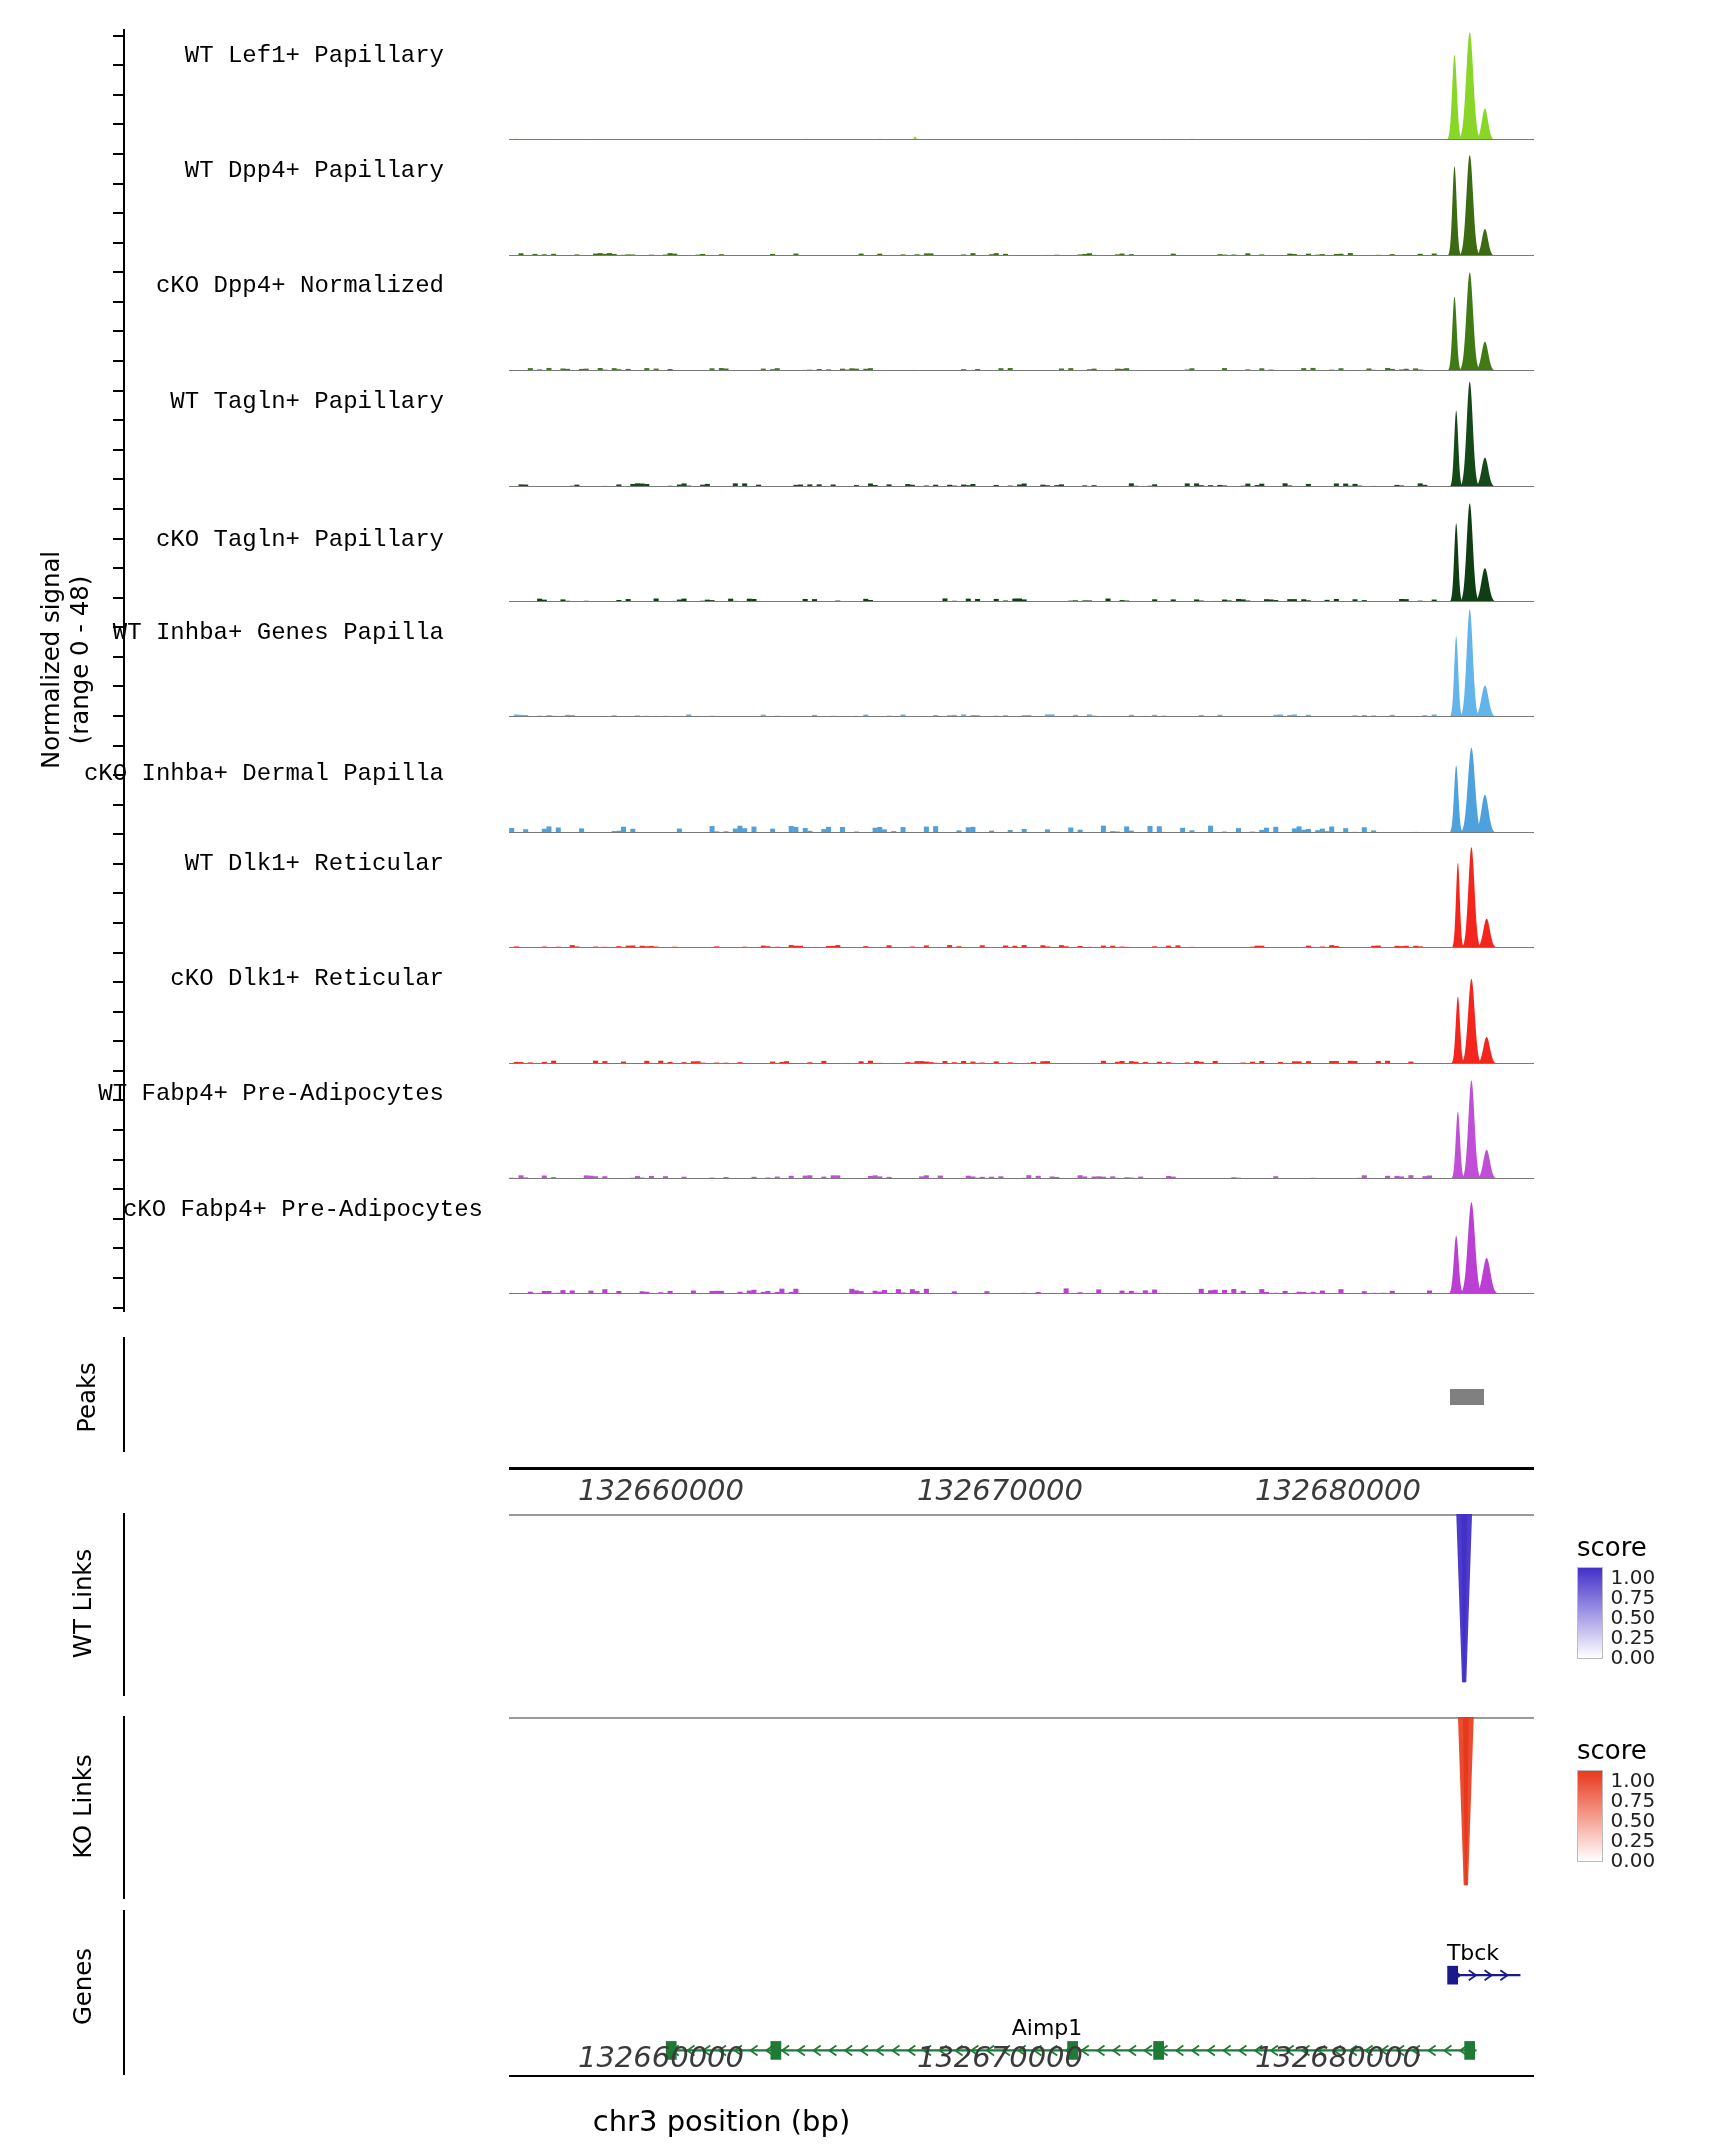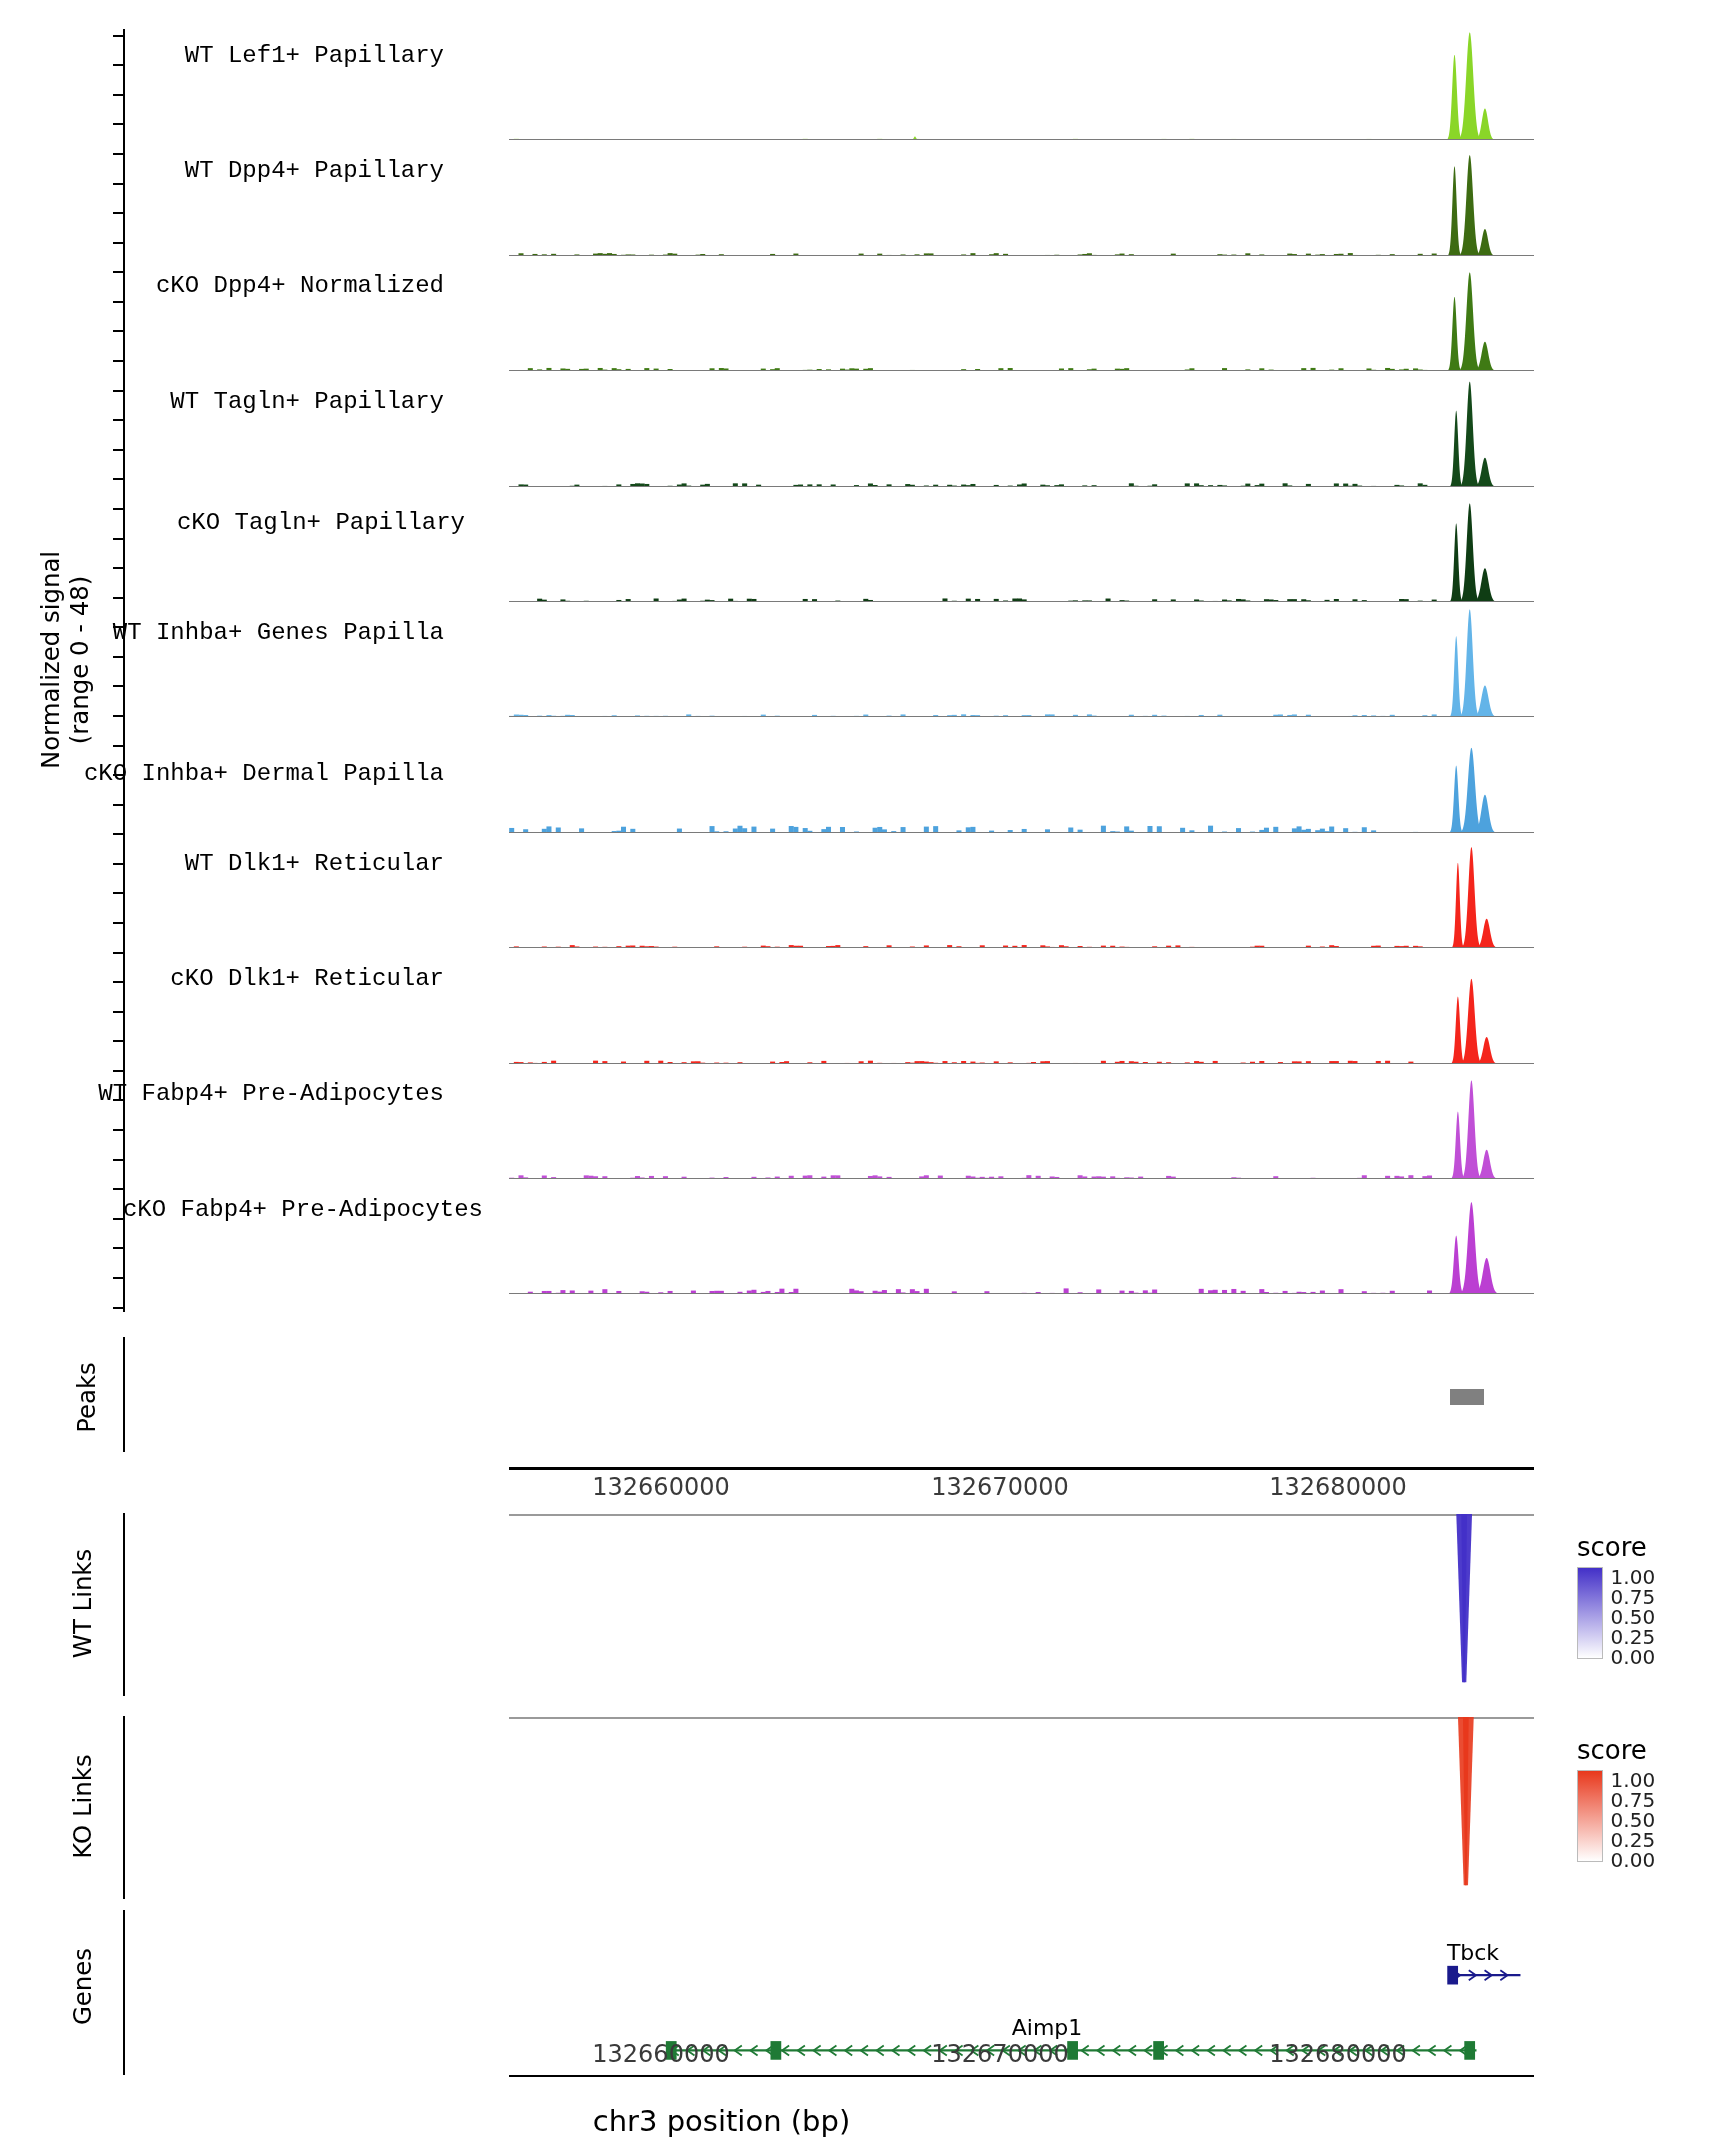--- a/index.html
+++ b/index.html
@@ -107,24 +107,25 @@
   
   .bp-axis-line {
     position: absolute;
     height: 2.9px;
     background: #000;
     left: 509px;
     width: 1025px;
   }
   .bp-tick-label {
     position: absolute;
-    font-size: 24px;
+    font-size: 29px;
     color: #3a3a3a;
     transform: translateX(-50%);
     white-space: nowrap;
+    font-style: italic;
   }
 
   
   .links-panel { position: absolute; left: 0; width: 1721px; }
   .links-top-line {
     position: absolute;
     left: 509px;
     width: 1025px;
     height: 2.2px;
     background: #9a9a9a;
@@ -548,21 +549,21 @@
         <rect x="1235.250000000064" y="147.38567650196407" width="7" height="2.6143234980359327" fill="#14491a"></rect>
         <rect x="1241.7499999996803" y="148.2226830712625" width="7" height="1.7773169287374788" fill="#14491a"></rect>
         <rect x="1267.7500000002556" y="145.25083601253613" width="7" height="4.749163987463883" fill="#14491a"></rect>
         <rect x="1274.2499999998722" y="147.30051576965514" width="7" height="2.699484230344875" fill="#14491a"></rect>
         <polygon points="1313.4290429042903,148.40671996282424 1313.8301980198019,147.6004173946188 1314.2313531353134,146.46117479948757 1314.632508250825,144.8895124644047 1315.0336633663364,142.77321105781297 1315.4348184818482,139.99290033282372 1315.8359735973597,136.43090462803903 1316.2371287128713,131.98337743109937 1316.6382838283828,126.57521130004206 1317.0394389438943,120.17655563678072 1317.4405940594058,112.81911415693975 1317.8417491749174,104.60986422304899 1318.242904290429,95.73959301734254 1318.6440594059404,86.48381166584564 1319.045214521452,77.19425930425129 1319.4463696369637,68.28032378583939 1319.8475247524752,60.181155064755 1320.2486798679868,53.330803195984316 1320.6498349834983,48.12008581417351 1321.0509900990098,44.85978841466071 1321.4521452145214,43.75 1321.8533003300329,44.85978841466071 1322.2544554455444,48.12008581417352 1322.655610561056,53.3308031959843 1323.0567656765675,60.181155064755 1323.457920792079,68.28032378583939 1323.8590759075907,77.19425930425129 1324.2602310231023,86.48381166584565 1324.6613861386138,95.73959301734253 1325.0625412541253,104.60986422304899 1325.4636963696369,112.81911415693975 1325.8648514851484,120.17655563678072 1326.26600660066,126.57521130004207 1326.6671617161714,131.98337743109937 1327.068316831683,136.43090462803903 1327.4694719471945,139.99290033282372 1327.8706270627063,142.77321105781297 1328.2717821782178,144.8895124644047 1328.6729372937293,146.46117479948757 1329.0740924092408,147.6004173946188 1329.4752475247524,148.40671996282424 1329.4752475247524,150 1313.4290429042903,150" fill="#14491a"></polygon>
         <polygon points="1328.059405940594,147.79752465449235 1328.6729372937293,146.6829299278554 1329.2864686468647,145.10809457576224 1329.8999999999999,142.93550252432414 1330.5135313531352,140.01002705050615 1331.1270627062706,136.16665634243282 1331.7405940594058,131.24272110346573 1332.3541254125412,125.09466880181385 1332.9676567656766,117.61867444417578 1333.5811881188117,108.773473968491 1334.194719471947,98.60289309929905 1334.8082508250825,87.25481230833242 1335.4217821782179,74.99296681809118 1336.035313531353,62.19821024396309 1336.6488448844884,49.35677021470032 1337.2623762376238,37.03456523336621 1337.875907590759,25.838655530690744 1338.4894389438944,16.369051476801843 1339.1029702970297,9.16600097841632 1339.716501650165,4.659119279089822 1340.3300330033003,3.125 1340.9435643564357,4.659119279089822 1341.5570957095708,9.16600097841635 1342.1706270627062,16.369051476801843 1342.7841584158416,25.838655530690744 1343.3976897689768,37.03456523336621 1344.0112211221121,49.35677021470032 1344.6247524752475,62.19821024396312 1345.2382838283827,74.99296681809113 1345.851815181518,87.25481230833242 1346.4653465346535,98.60289309929905 1347.0788778877888,108.773473968491 1347.692409240924,117.61867444417581 1348.3059405940594,125.09466880181384 1348.9194719471948,131.24272110346573 1349.53300330033,136.16665634243282 1350.1465346534653,140.01002705050615 1350.7600660066007,142.93550252432416 1351.3735973597359,145.10809457576224 1351.9871287128713,146.6829299278554 1352.6006600660066,147.79752465449235 1352.6006600660066,150 1328.059405940594,150" fill="#14491a"></polygon>
         <polygon points="1348.3531353135315,149.39080469166808 1349.0138613861388,149.0825125332366 1349.674587458746,148.64691977627467 1350.3353135313532,148.04599005991943 1350.9960396039605,147.23681599269318 1351.6567656765678,146.17375600960906 1352.3174917491751,144.8118164754267 1352.9782178217822,143.11129137071447 1353.6389438943895,141.04346314413374 1354.2996699669968,138.59691833171027 1354.9603960396041,135.7837789423593 1355.6211221122114,132.64494808528343 1356.2818481848187,129.25337380074862 1356.9425742574258,125.71439857811745 1357.603300330033,122.16251091044902 1358.2640264026404,118.75424144752682 1358.9247524752477,115.65750046593574 1359.585478547855,113.03824828081753 1360.246204620462,111.04591516424281 1360.9069306930694,109.7993308644291 1361.5676567656767,109.375 1362.228382838284,109.7993308644291 1362.8891089108913,111.04591516424281 1363.5498349834984,113.03824828081753 1364.2105610561057,115.65750046593574 1364.871287128713,118.75424144752682 1365.5320132013203,122.16251091044902 1366.1927392739276,125.71439857811745 1366.8534653465347,129.25337380074862 1367.514191419142,132.64494808528343 1368.1749174917493,135.7837789423593 1368.8356435643566,138.59691833171027 1369.496369636964,141.04346314413374 1370.1570957095712,143.11129137071447 1370.8178217821783,144.8118164754267 1371.4785478547856,146.17375600960906 1372.1392739273929,147.23681599269318 1372.8000000000002,148.04599005991943 1373.4607260726075,148.64691977627467 1374.1214521452146,149.0825125332366 1374.7821782178219,149.39080469166808 1374.7821782178219,150 1348.3531353135315,150" fill="#14491a"></polygon>
       </svg>
       <div class="track-baseline"></div>
     </div>
-    <div class="track-label" style="left: 0px; width: 444px; top: 509px; position: absolute; padding-left: 21px;">cKO Tagln+ Papillary</div>
+    <div class="track-label" style="left: 0px; width: 444px; top: 526px; position: absolute;">cKO Tagln+ Papillary</div>
     <div class="track" style="top: 494px; height: 108px;">
       <svg width="1025" height="108" class="track-canvas" viewBox="0 0 1430 150">
         <rect x="26.249999999680337" y="149.40237421514576" width="7" height="0.5976257848542303" fill="#0f3d14"></rect>
         <rect x="39.25000000031966" y="145.69988250532182" width="7" height="4.3001174946781795" fill="#0f3d14"></rect>
         <rect x="45.749999999936065" y="147.07022309166857" width="7" height="2.929776908331447" fill="#0f3d14"></rect>
         <rect x="71.7499999998082" y="146.74344509688368" width="7" height="3.2565549031163354" fill="#0f3d14"></rect>
         <rect x="78.25000000012786" y="148.64182323154148" width="7" height="1.3581767684585306" fill="#0f3d14"></rect>
         <rect x="104.25" y="148.64453282144132" width="7" height="1.3554671785586827" fill="#0f3d14"></rect>
         <rect x="110.75000000031966" y="149.15544446518433" width="7" height="0.8445555348156742" fill="#0f3d14"></rect>
         <rect x="136.7500000001918" y="149.5035890487505" width="7" height="0.4964109512494928" fill="#0f3d14"></rect>

